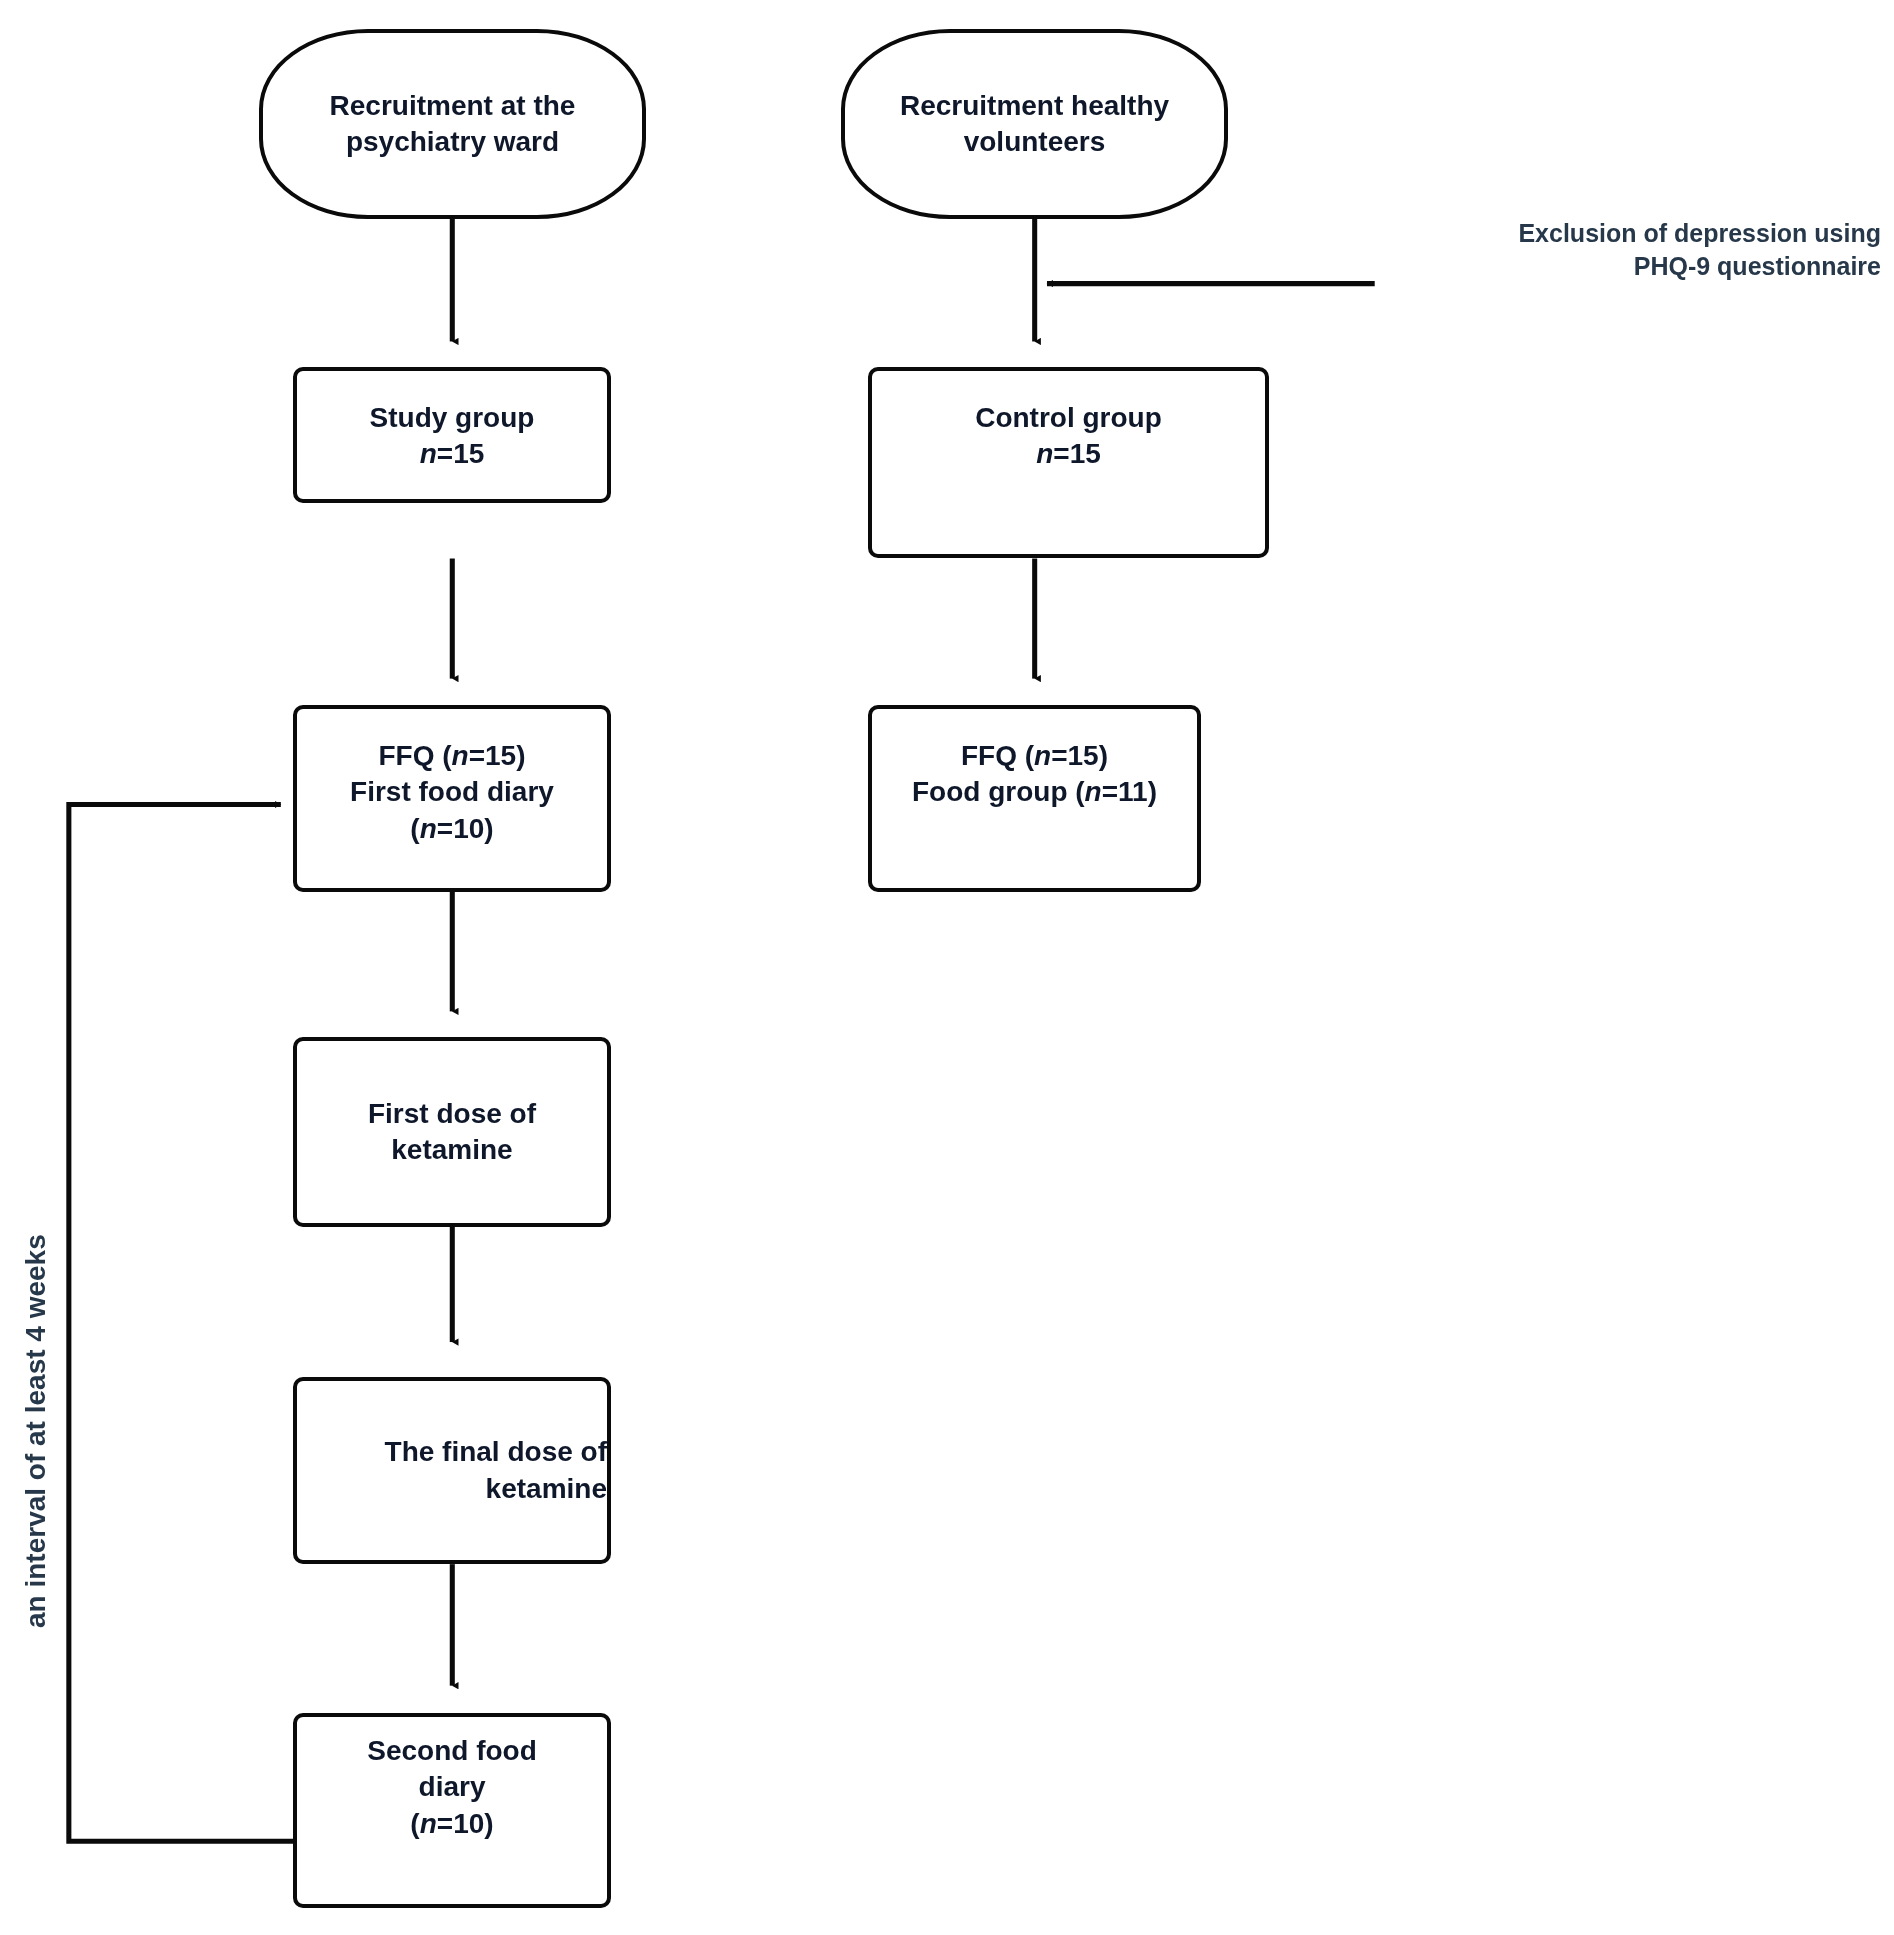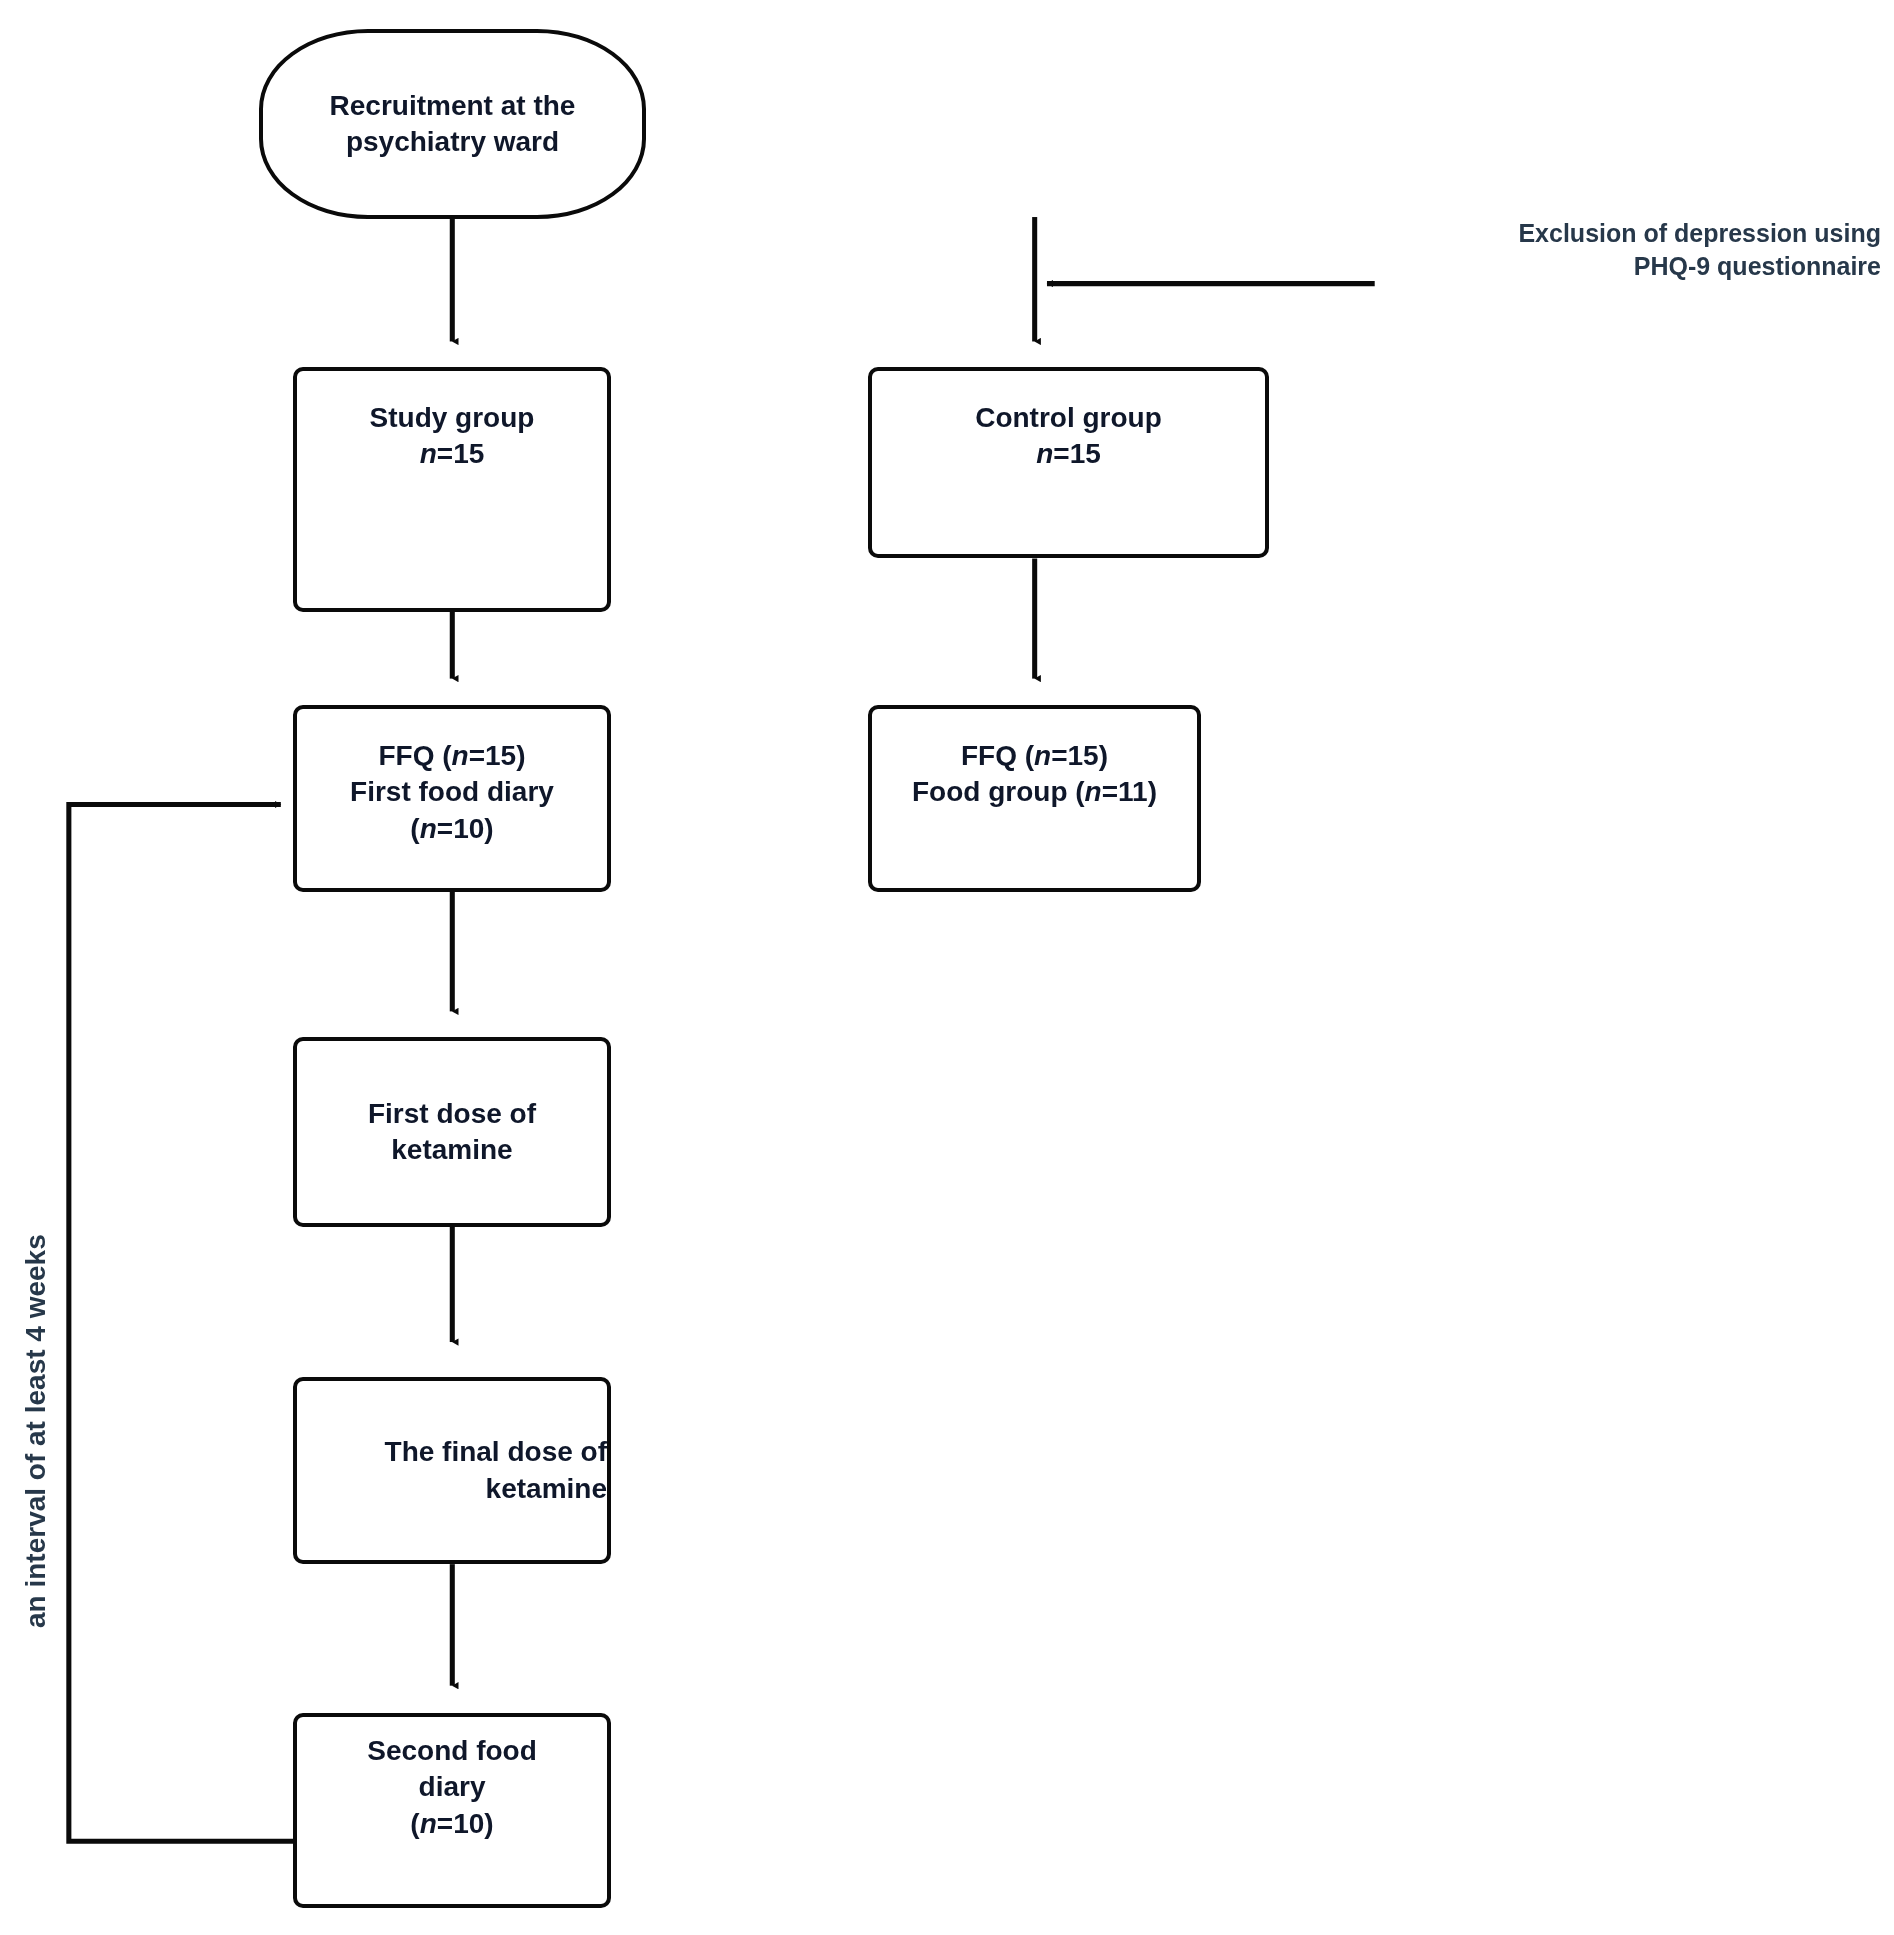--- a/index.html
+++ b/index.html
@@ -112,22 +112,26 @@
 
       <path d="M 405 2545 L 95 2545 L 95 1112 L 388 1112" marker-end="url(#arrow-right)"></path>
     </g>
   </svg>
 
   <div class="node terminal" style="left:259px; top:29px; width:387px; height:190px;">
     <span class="line">Recruitment at the</span>
     <span class="line">psychiatry ward</span>
   </div>
 
+  <div class="node terminal" style="left:841px; top:29px; width:387px; height:190px;">
+    <span class="line">Recruitment healthy</span>
+    <span class="line">volunteers</span>
+  </div>
 
-  <div class="node process" style="left:293px; top:367px; width:318px; height:245px;">
+  <div class="node process" style="left:293px; top:367px; width:318px; height:136px;">
     <span class="line">Study group</span>
     <span class="line"><em>n</em><span>=15</span></span>
   </div>
 
   <div class="node process" style="left:293px; top:705px; width:318px; height:187px;">
     <span class="line"><span>FFQ (</span><em>n</em><span>=15)</span></span>
     <span class="line">First food diary</span>
     <span class="line"><span>(</span><em>n</em><span>=10)</span></span>
   </div>
 

